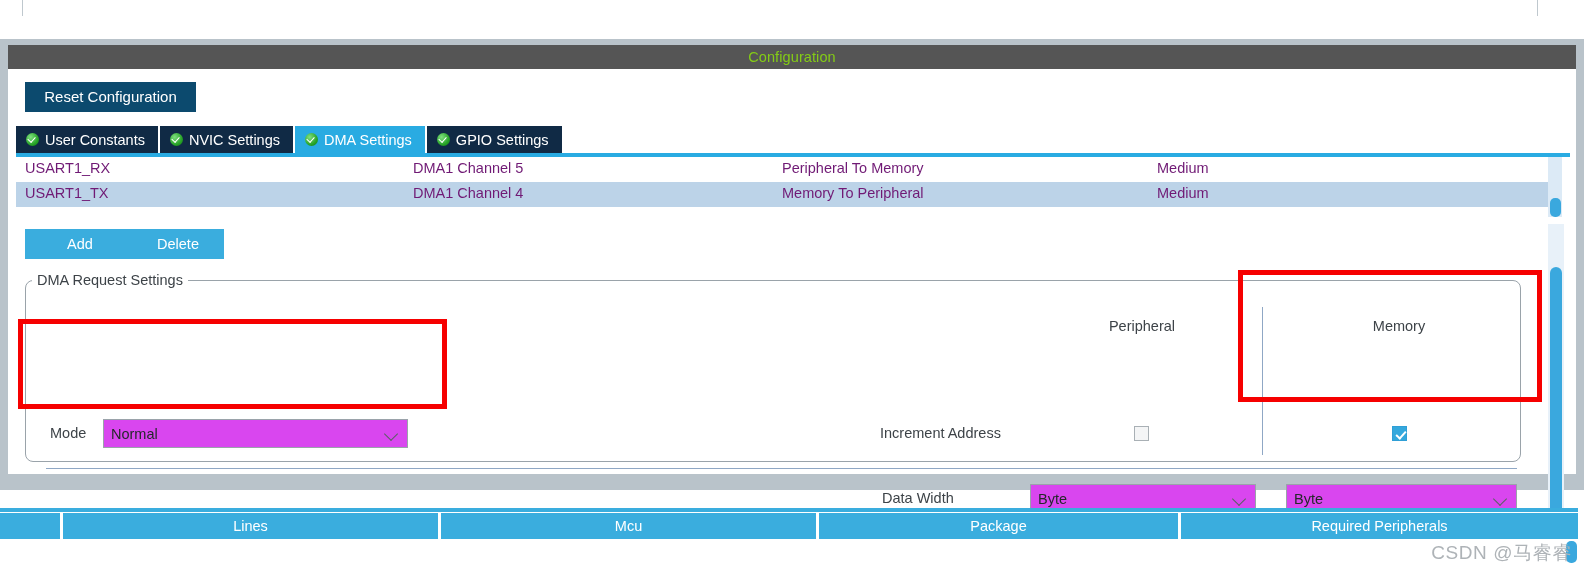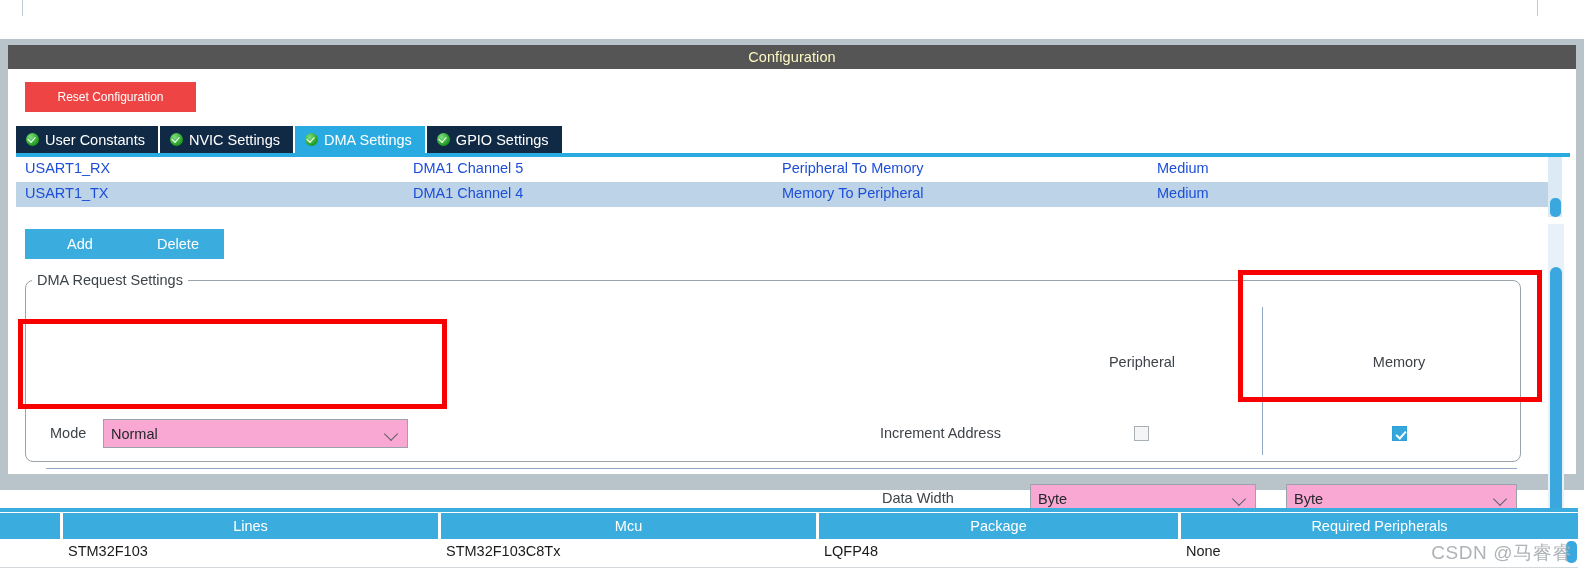--- a/index.html
+++ b/index.html
@@ -44,44 +44,44 @@
     position: absolute;
     left: 0; top: 39px;
     width: 1584px; height: 451px;
     background: #b9c3ca;
   }
   .cfg-titlebar {
     position: absolute;
     left: 8px; top: 45px;
     width: 1568px; height: 24px;
     background: #555555;
-    color: #fef9c3;
+    color: #84cc16;
     font-size: 14.5px;
     line-height: 24px;
     text-align: center;
     letter-spacing: .1px;
   }
   .cfg-body {
     position: absolute;
     left: 8px; top: 69px;
     width: 1568px; height: 405px;
     background: #ffffff;
     box-sizing: border-box;
   }
 
   
   .reset-btn {
     position: absolute;
     left: 17px; top: 13px;
     width: 171px; height: 30px;
-    background: #ef4444;
+    background: #0c4a6e;
     color: #ffffff;
     border: none;
     font-family: "Liberation Sans", sans-serif;
-    font-size: 12px;
+    font-size: 15px;
     text-align: center;
     line-height: 30px;
     cursor: pointer;
     padding: 0;
   }
 
   
   .tabstrip {
     position: absolute;
     left: 8px; top: 57px;
@@ -130,21 +130,21 @@
   
   .dma-list {
     position: absolute;
     left: 8px; top: 88px;
     width: 1532px; height: 60px;
   }
   .dma-row {
     position: relative;
     height: 25px;
     font-size: 14.5px;
-    color: #1d4ed8;
+    color: #701a75;
   }
   .dma-row.selected { background: #bcd3e8; }
   .dma-row .c {
     position: absolute;
     top: 3px;
     white-space: nowrap;
   }
   .dma-row .c0 { left: 9px; }
   .dma-row .c1 { left: 397px; }
   .dma-row .c2 { left: 766px; }
@@ -200,21 +200,20 @@
     font-size: 14.5px;
     color: #3d4348;
   }
 
   .col-header {
     position: absolute;
     font-size: 14.5px;
     color: #3d4348;
     text-align: center;
     top: 249px;
-    margin-top: 36px;
   }
   .col-header.peripheral { left: 1036px; width: 196px; }
   .col-header.memory { left: 1293px; width: 196px; }
 
   
   .col-divider {
     position: absolute;
     left: 1254px; top: 238px;
     width: 1px; height: 148px;
     background: #8fa7c5;
@@ -235,21 +234,21 @@
   
   .mode-label {
     position: absolute;
     left: 42px; top: 356px;
     font-size: 14.5px;
     color: #3d4348;
   }
   .combo {
     position: absolute;
     border: 1px solid #9aa3aa;
-    background: #f9a8d4;
+    background: #d946ef;
     box-sizing: border-box;
     cursor: pointer;
   }
   .combo .ctext {
     position: absolute;
     left: 7px; top: 50%;
     transform: translateY(-50%);
     font-size: 14.5px;
     color: #25282b;
     white-space: nowrap;
@@ -487,27 +486,20 @@
     <div class="bt-topline"></div>
 
     <div class="bt-header">
       <div class="bt-cell-h" style="left:0px;width:60px;"></div>
       <div class="bt-cell-h" style="left:63px;width:375px;">Lines</div>
       <div class="bt-cell-h" style="left:441px;width:375px;">Mcu</div>
       <div class="bt-cell-h" style="left:819px;width:359px;">Package</div>
       <div class="bt-cell-h" style="left:1181px;width:397px;">Required Peripherals</div>
     </div>
 
-    <div class="bt-row">
-      <div class="bt-cell" style="left:8px;"></div>
-      <div class="bt-cell" style="left:68px;">STM32F103</div>
-      <div class="bt-cell" style="left:446px;">STM32F103C8Tx</div>
-      <div class="bt-cell" style="left:824px;">LQFP48</div>
-      <div class="bt-cell" style="left:1186px;">None</div>
-    </div>
 
     <div class="bt-sb-thumb"></div>
   </div>
 
   <div class="redbox redbox-left"></div>
   <div class="redbox redbox-right"></div>
 
   <div class="watermark">CSDN @马睿睿</div>
 
 </div>

